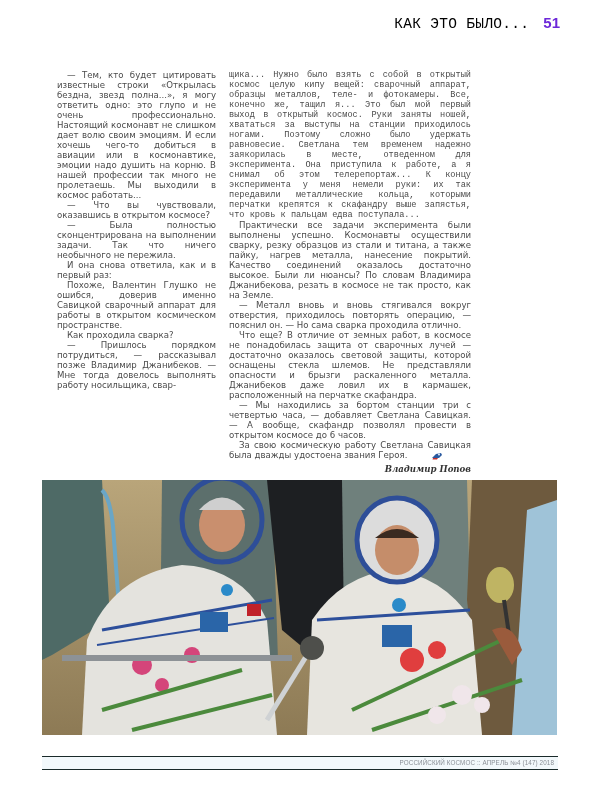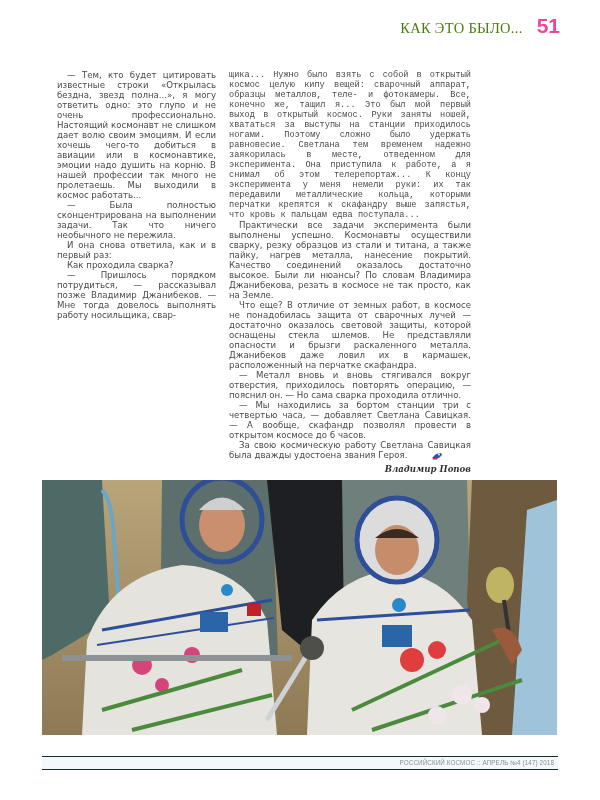--- a/index.html
+++ b/index.html
@@ -1,21 +1,21 @@
 <!DOCTYPE html>
 <html><head>
 <meta charset="utf-8">
 <style>
   * { box-sizing: border-box; margin: 0; padding: 0; }
   html, body { width: 600px; height: 800px; background: #ffffff; overflow: hidden; }
   body { position: relative; font-family: "DejaVu Sans", sans-serif; color: #3a3a3a; }
 
   .header { position: absolute; top: 14px; right: 40px; display: flex; align-items: baseline; gap: 14px; }
-  .section-title { font-family: Liberation Serif, serif; font-size: 14.5px; color: #4d7c0f; letter-spacing: 0.3px; }
-  .page-number { font-family: "Liberation Sans", sans-serif; font-weight: bold; font-size: 21px; color: #ec4899; }
+  .section-title { font-family: Liberation Mono, monospace; font-size: 14.5px; color: #000000; letter-spacing: 0.3px; }
+  .page-number { font-family: "Liberation Sans", sans-serif; font-weight: bold; font-size: 15px; color: #6d28d9; }
 
   .col { position: absolute; top: 70px; font-size: 8.6px; line-height: 10px; text-align: justify; color: #4a4a4a; }
   .col-left { left: 57px; width: 159px; }
   .col-right { left: 229px; width: 242px; }
   .col p { text-indent: 10px; }
   .col p.cont { text-indent: 0; font-family: Liberation Mono, monospace; }
 
   .end-mark { display: inline-block; width: 12px; height: 8px; margin-left: 14px; vertical-align: middle; }
   .signature { text-align: right; font-family: "DejaVu Serif", serif; font-style: italic; font-weight: bold; font-size: 8.6px; color: #333; margin-top: 4px; text-indent: 0; }
 
@@ -28,31 +28,33 @@
 </head>
 <body>
 
 <div class="header">
   <span class="section-title">КАК ЭТО БЫЛО...</span>
   <span class="page-number">51</span>
 </div>
 
 <div class="col col-left">
   <p>— Тем, кто будет цитировать известные строки «Открылась бездна, звезд полна...», я могу ответить одно: это глупо и не очень профессионально. Настоящий космонавт не слишком дает волю своим эмоциям. И если хочешь чего-то добиться в авиации или в космонавтике, эмоции надо душить на корню. В нашей профессии так много не пролетаешь. Мы выходили в космос работать...</p>
+  <p>— Что вы чувствовали, оказавшись в открытом космосе?</p>
   <p>— Была полностью сконцентрирована на выполнении задачи. Так что ничего необычного не пережила.</p>
   <p>И она снова ответила, как и в первый раз:</p>
+  <p>Похоже, Валентин Глушко не ошибся, доверив именно Савицкой сварочный аппарат для работы в открытом космическом пространстве.</p>
   <p>Как проходила сварка?</p>
   <p>— Пришлось порядком потрудиться, — рассказывал позже Владимир Джанибеков. — Мне тогда довелось выполнять работу носильщика, свар-</p>
 </div>
 
 <div class="col col-right">
   <p class="cont">щика... Нужно было взять с собой в открытый космос целую кипу вещей: сварочный аппарат, образцы металлов, теле- и фотокамеры. Все, конечно же, тащил я... Это был мой первый выход в открытый космос. Руки заняты ношей, хвататься за выступы на станции приходилось ногами. Поэтому сложно было удержать равновесие. Светлана тем временем надежно заякорилась в месте, отведенном для эксперимента. Она приступила к работе, а я снимал об этом телерепортаж... К концу эксперимента у меня немели руки: их так передавили металлические кольца, которыми перчатки крепятся к скафандру выше запястья, что кровь к пальцам едва поступала...</p>
   <p>Практически все задачи эксперимента были выполнены успешно. Космонавты осуществили сварку, резку образцов из стали и титана, а также пайку, нагрев металла, нанесение покрытий. Качество соединений оказалось достаточно высокое. Были ли нюансы? По словам Владимира Джанибекова, резать в космосе не так просто, как на Земле.</p>
+  <p>— Металл вновь и вновь стягивался вокруг отверстия, приходилось повторять операцию, — пояснил он. — Но сама сварка проходила отлично.</p>
   <p>Что еще? В отличие от земных работ, в космосе не понадобилась защита от сварочных лучей — достаточно оказалось световой защиты, которой оснащены стекла шлемов. Не представляли опасности и брызги раскаленного металла. Джанибеков даже ловил их в кармашек, расположенный на перчатке скафандра.</p>
-  <p>— Металл вновь и вновь стягивался вокруг отверстия, приходилось повторять операцию, — пояснил он. — Но сама сварка проходила отлично.</p>
   <p>— Мы находились за бортом станции три с четвертью часа, — добавляет Светлана Савицкая. — А вообще, скафандр позволял провести в открытом космосе до 6 часов.</p>
   <p><span>За свою космическую работу Светлана Савицкая была дважды удостоена звания Героя.</span><span class="end-mark"><svg viewBox="0 0 12 8" width="12" height="8">
           <path d="M1 6 L5 2 L10 1 L11 3 L8 6 Z" fill="#2a5aa0"></path>
           <path d="M2 6 L7 6 L6 7.5 L1.5 7.5 Z" fill="#c23030"></path>
           <circle cx="8" cy="2.5" r="0.9" fill="#ffffff"></circle>
         </svg></span></p>
   <p class="signature">Владимир Попов</p>
 </div>
 
 <div class="photo">

